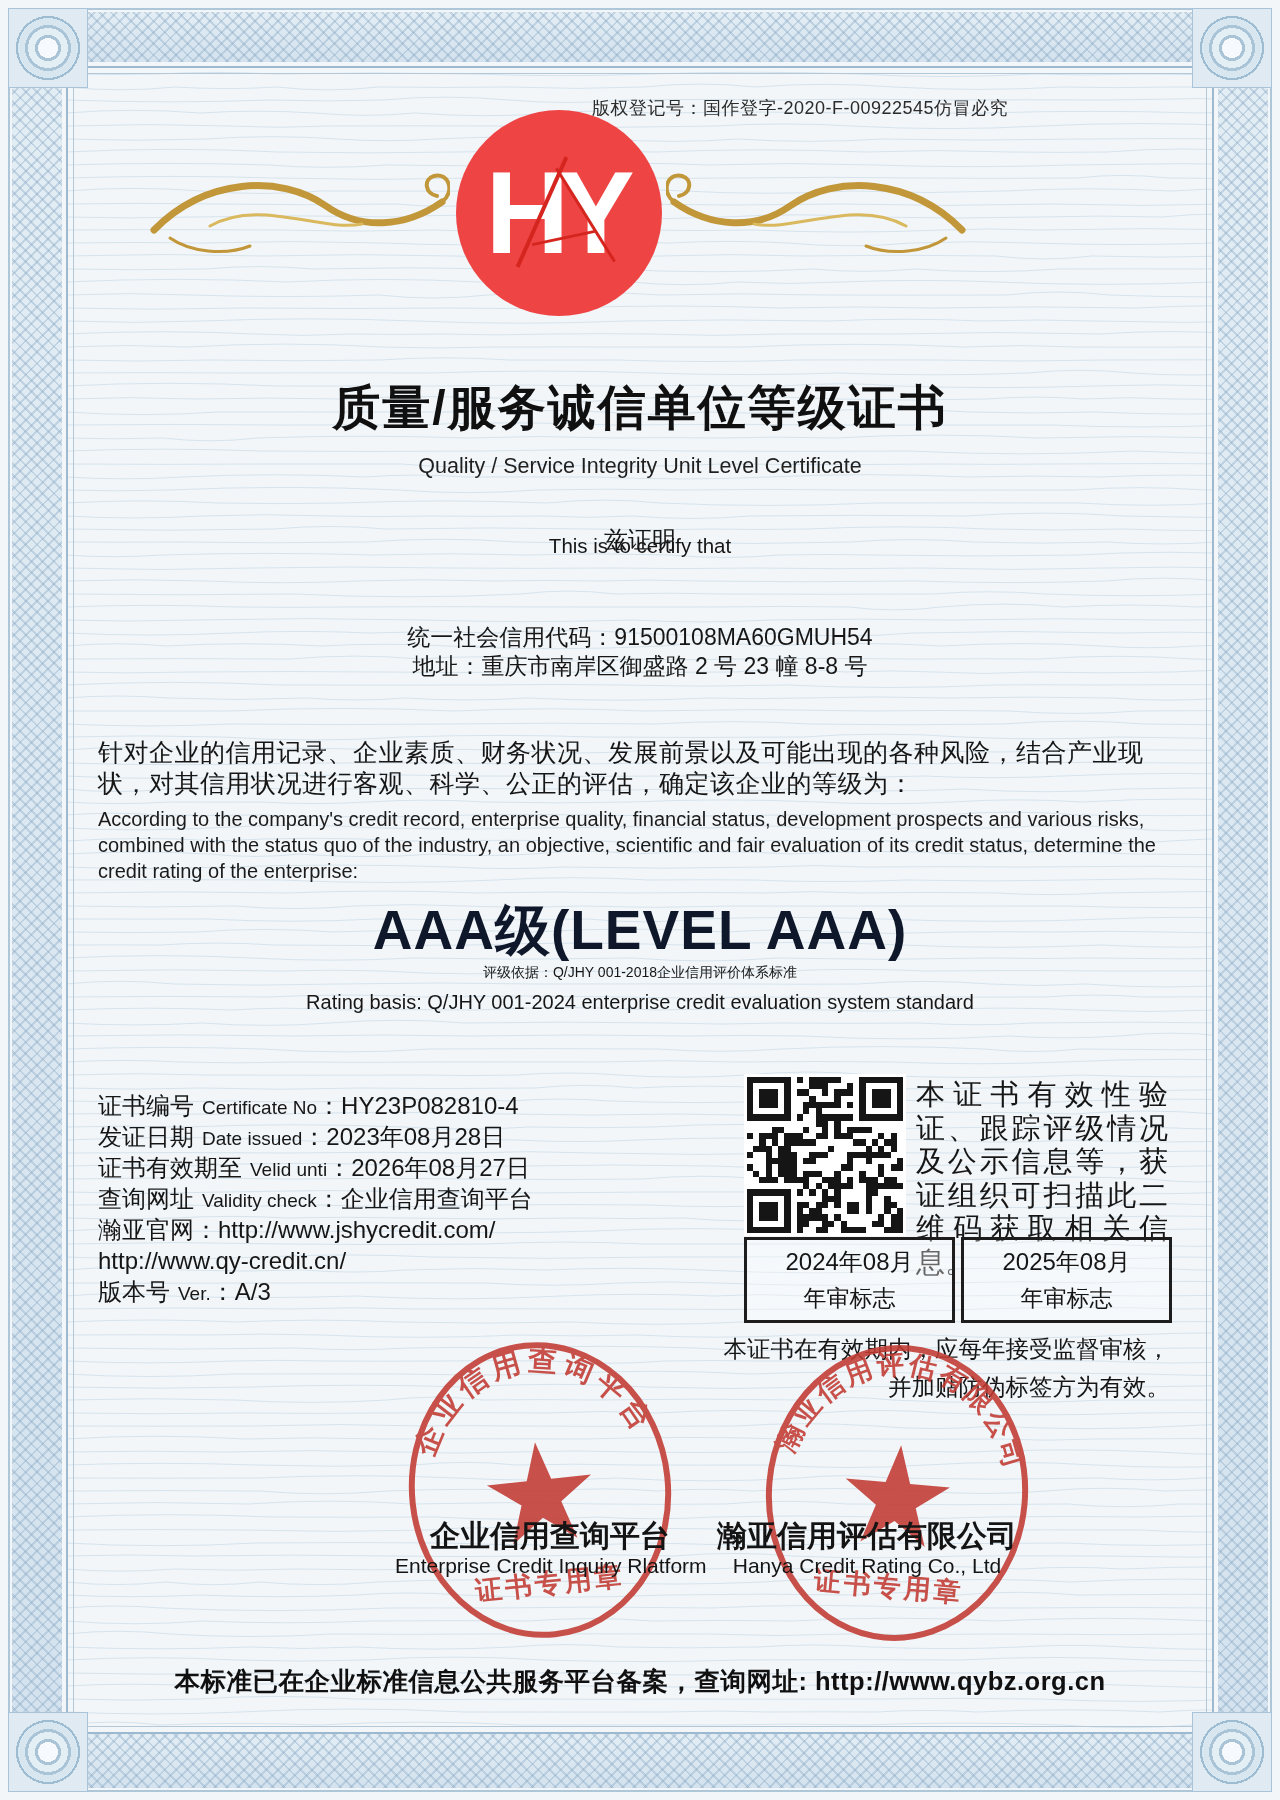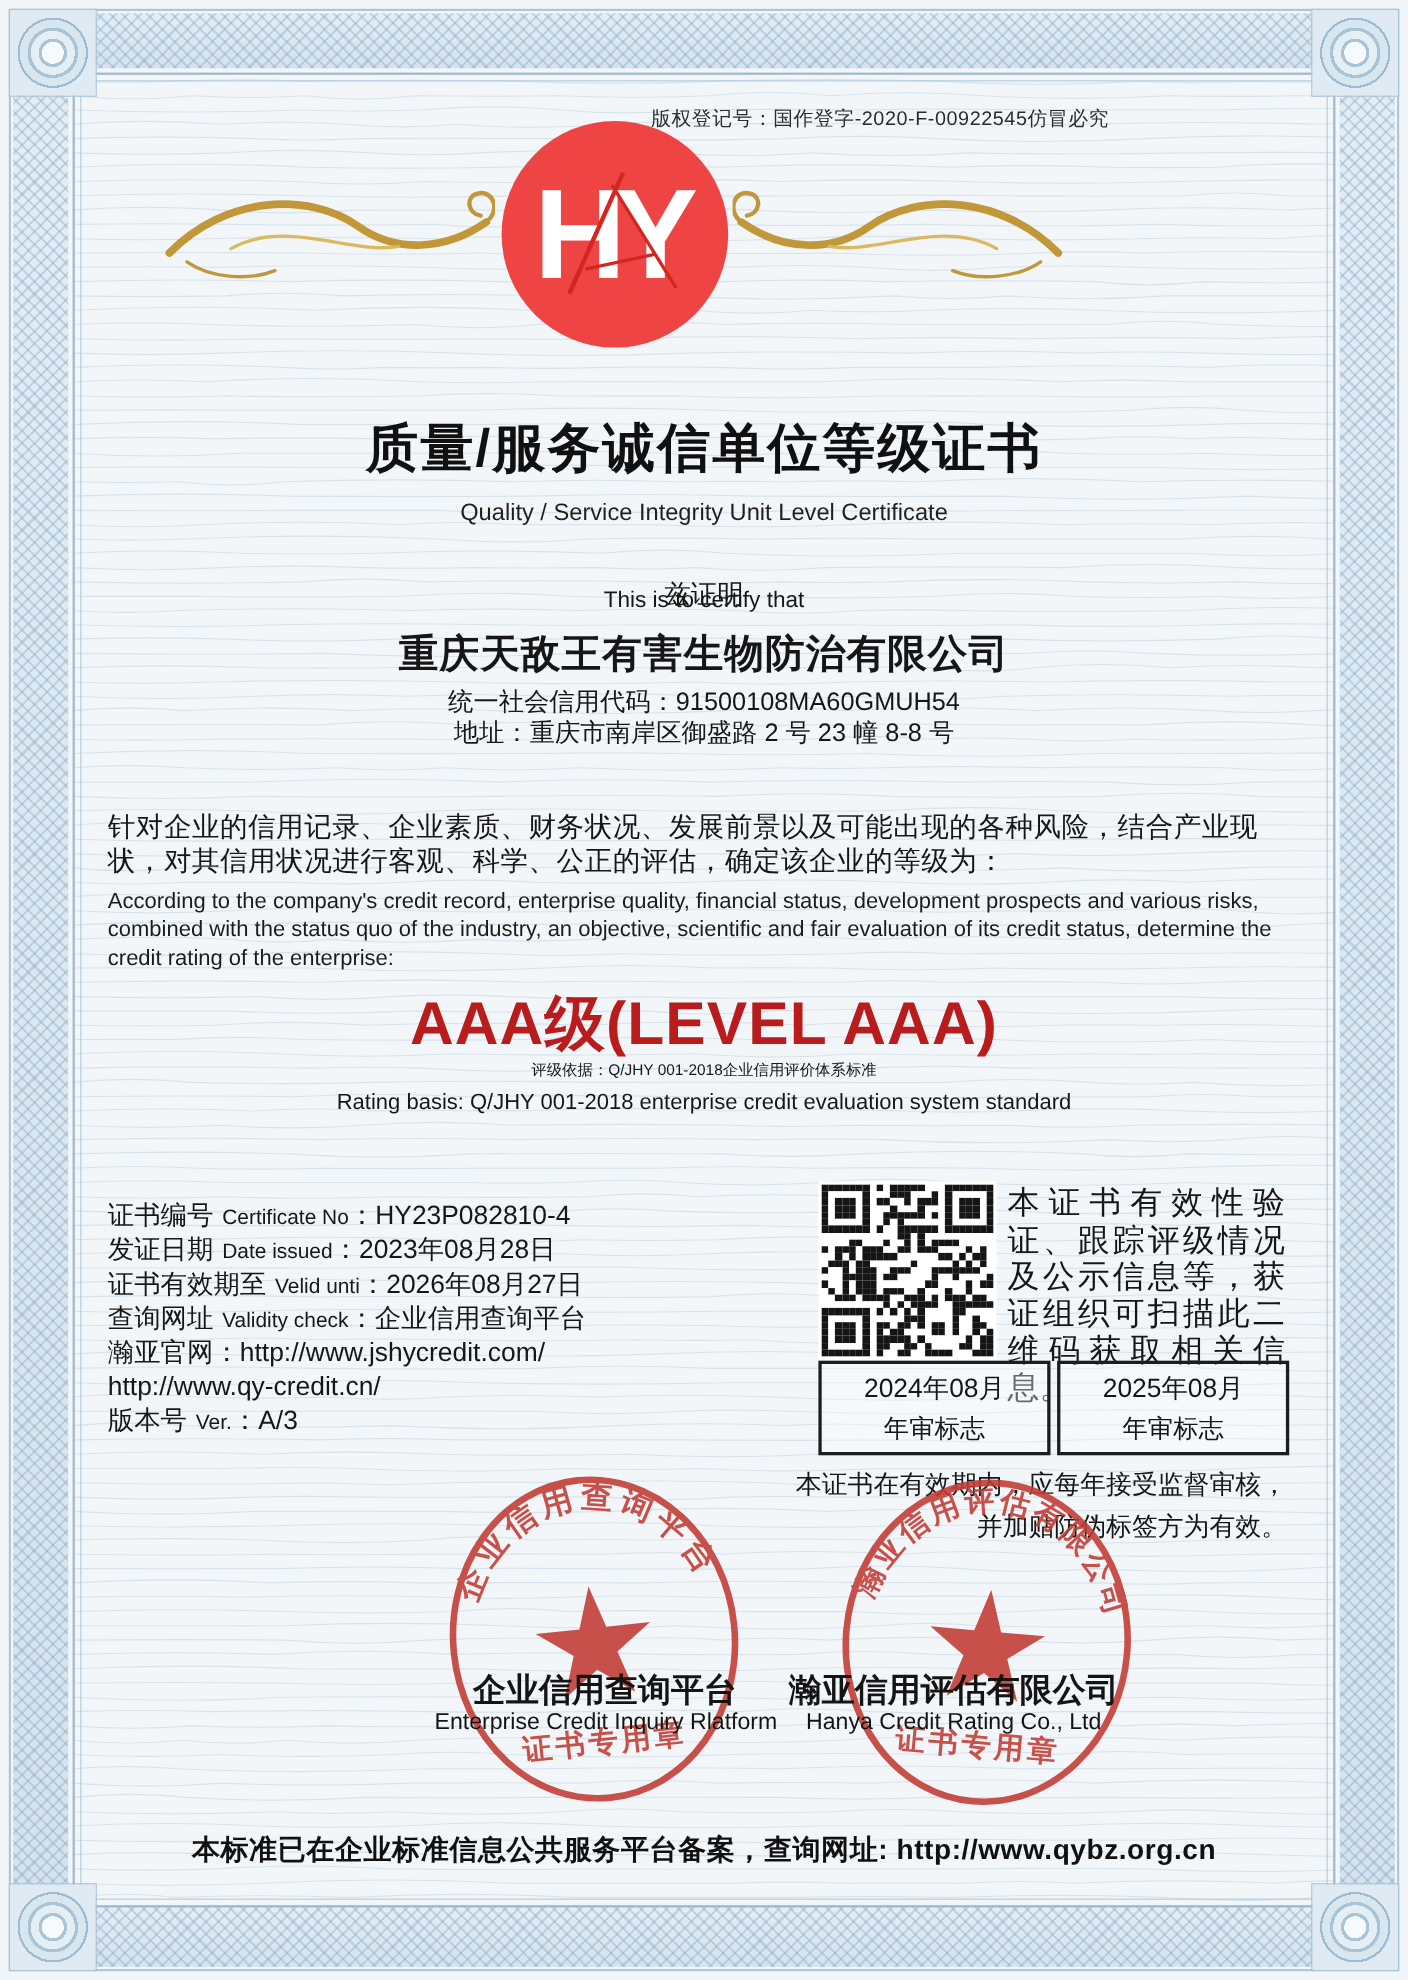--- a/index.html
+++ b/index.html
@@ -45,21 +45,21 @@
   .title-zh{top:376px;font-size:48px;font-weight:700;letter-spacing:2px;color:#101010;}
   .title-en{top:454px;font-size:21.5px;font-weight:500;color:#1f1f1f;}
   .certify-zh{top:524px;font-size:24px;font-family:Liberation Serif, serif;}
   .certify-en{top:534px;font-size:20.5px;}
   .company{top:570px;font-size:36px;font-weight:800;letter-spacing:1px;}
   .codeline{top:622px;font-size:23px;}
   .addrline{top:651px;font-size:23px;}
   
   .body-zh{top:737px;left:98px;width:1092px;font-size:25px;line-height:31px;letter-spacing:.5px;}
   .body-en{top:806px;left:98px;width:1092px;font-size:20px;line-height:26px;color:#1b1b1b;}
-  .aaa{top:894px;font-size:55px;font-weight:800;color:#b91c1c;letter-spacing:1px;}
+  .aaa{top:894px;font-size:55px;font-weight:800;color:#0f172a;letter-spacing:1px;}
   .basis-zh{top:964px;font-size:14px;}
   .basis-en{top:991px;font-size:20px;}
   
   .details{top:1090px;left:98px;width:560px;}
   .dline{height:31px;line-height:31px;white-space:nowrap;}
   .dline .zh{font-size:24px;}
   .dline .en{font-size:19px;margin-left:8px;}
   .dline .val{font-size:24px;}
   
   .qr{top:1074px;left:744px;width:162px;height:162px;background:#fff;padding:3px;box-sizing:border-box;
@@ -257,29 +257,28 @@
       <div class="crack c2"></div>
       <div class="crack c3"></div>
     </div>
 
     <div class="abs copyright">版权登记号：国作登字-2020-F-00922545仿冒必究</div>
 
     <div class="abs ctr title-zh">质量/服务诚信单位等级证书</div>
     <div class="abs ctr title-en">Quality / Service Integrity Unit Level Certificate</div>
     <div class="abs ctr certify-zh">兹证明</div>
     <div class="abs ctr certify-en">This is to certify that</div>
-    <div class="abs ctr company">重庆天敌王有害生物防治有限公司</div>
     <div class="abs ctr codeline">统一社会信用代码：91500108MA60GMUH54</div>
     <div class="abs ctr addrline">地址：重庆市南岸区御盛路 2 号 23 幢 8-8 号</div>
 
     <div class="abs body-zh">针对企业的信用记录、企业素质、财务状况、发展前景以及可能出现的各种风险，结合产业现状，对其信用状况进行客观、科学、公正的评估，确定该企业的等级为：</div>
     <div class="abs body-en">According to the company's credit record, enterprise quality, financial status, development prospects and various risks, combined with the status quo of the industry, an objective, scientific and fair evaluation of its credit status, determine the credit rating of the enterprise:</div>
     <div class="abs ctr aaa">AAA级(LEVEL AAA)</div>
     <div class="abs ctr basis-zh">评级依据：Q/JHY 001-2018企业信用评价体系标准</div>
-    <div class="abs ctr basis-en">Rating basis: Q/JHY 001-2018 enterprise credit evaluation system standard</div>
+    <div class="abs ctr basis-en">Rating basis: Q/JHY 001-2024 enterprise credit evaluation system standard</div>
 
     <div class="abs details">
       <div class="dline">
         <span class="zh">证书编号</span><span class="en">Certificate No</span><span class="zh">：</span><span class="val">HY23P082810-4</span>
       </div>
       <div class="dline">
         <span class="zh">发证日期</span><span class="en">Date issued</span><span class="zh">：</span><span class="val">2023年08月28日</span>
       </div>
       <div class="dline">
         <span class="zh">证书有效期至</span><span class="en">Velid unti</span><span class="zh">：</span><span class="val">2026年08月27日</span>

